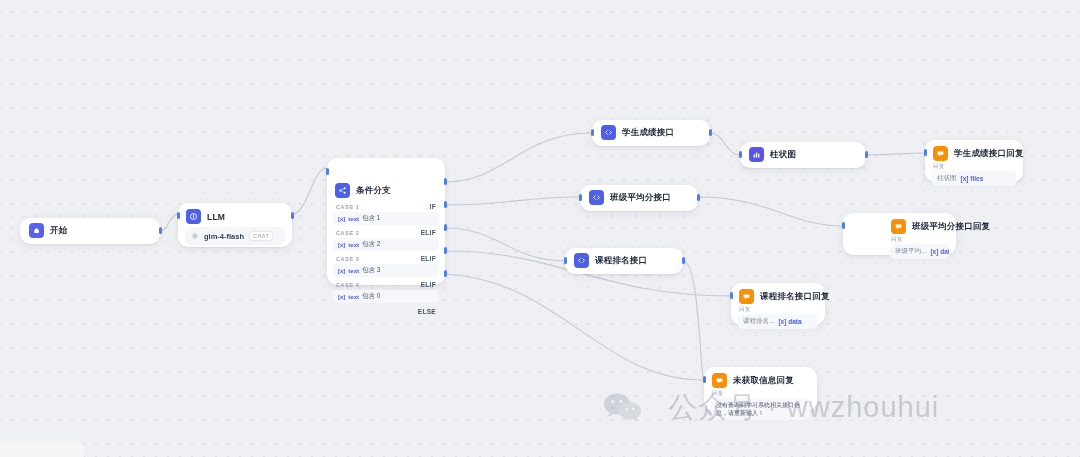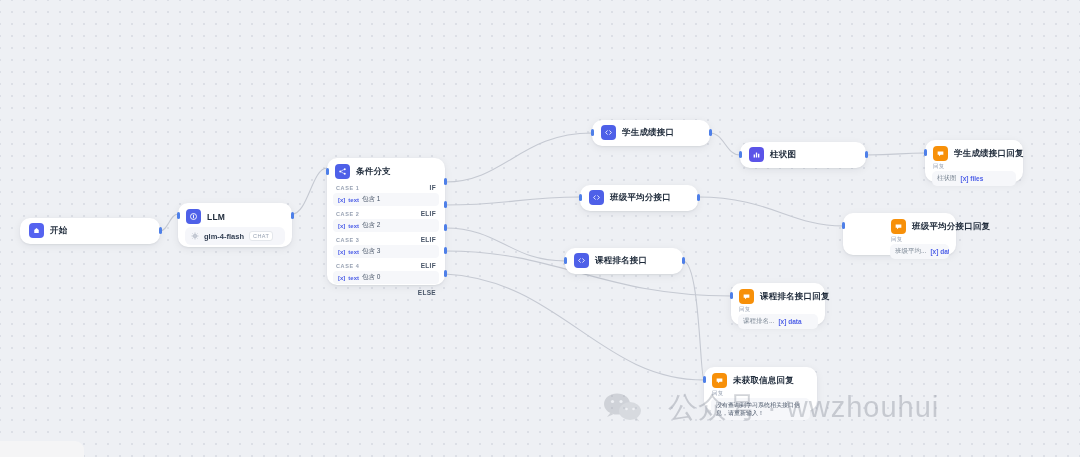--- a/index.html
+++ b/index.html
@@ -39,21 +39,21 @@
   .n-llm .node-head{padding:6px 8px 3px 8px;}
   .model-row{margin:0 7px 6px 7px;background:#f5f6fa;border-radius:6px;
              display:flex;align-items:center;gap:5px;padding:4px 6px;}
   .model-name{font-size:7.5px;color:#344054;font-weight:600;}
   .model-tag{font-size:5.5px;color:#98a2b3;border:.5px solid #e4e7ec;border-radius:3px;
              padding:1px 3px;letter-spacing:.4px;background:#fff;}
   .gear{width:8px;height:8px;color:#7b8794;}
 
   
   .n-cond{left:327px;top:158px;width:118px;height:127px;}
-  .n-cond .node-head{padding:6px 8px 4px 8px;}
+  .n-cond .node-head{padding:6px 8px 4px 8px;margin-top:19px;}
   .case-row{display:flex;justify-content:space-between;align-items:center;
             padding:1px 9px 1px 9px;}
   .case-label{font-size:5.5px;color:#98a2b3;letter-spacing:.6px;font-weight:600;}
   .case-op{font-size:6.5px;color:#475467;font-weight:700;letter-spacing:.3px;}
   .cond-expr{margin:1px 6px 3px 6px;background:#f6f7fa;border-radius:4px;
              padding:2px 5px;display:flex;align-items:center;gap:3px;}
   .varchip{font-size:6px;color:#4e60e8;font-weight:600;}
   .vartxt{font-size:6.5px;color:#475467;}
   .else-row{display:flex;justify-content:flex-end;padding:2px 9px 0 9px;}
 

